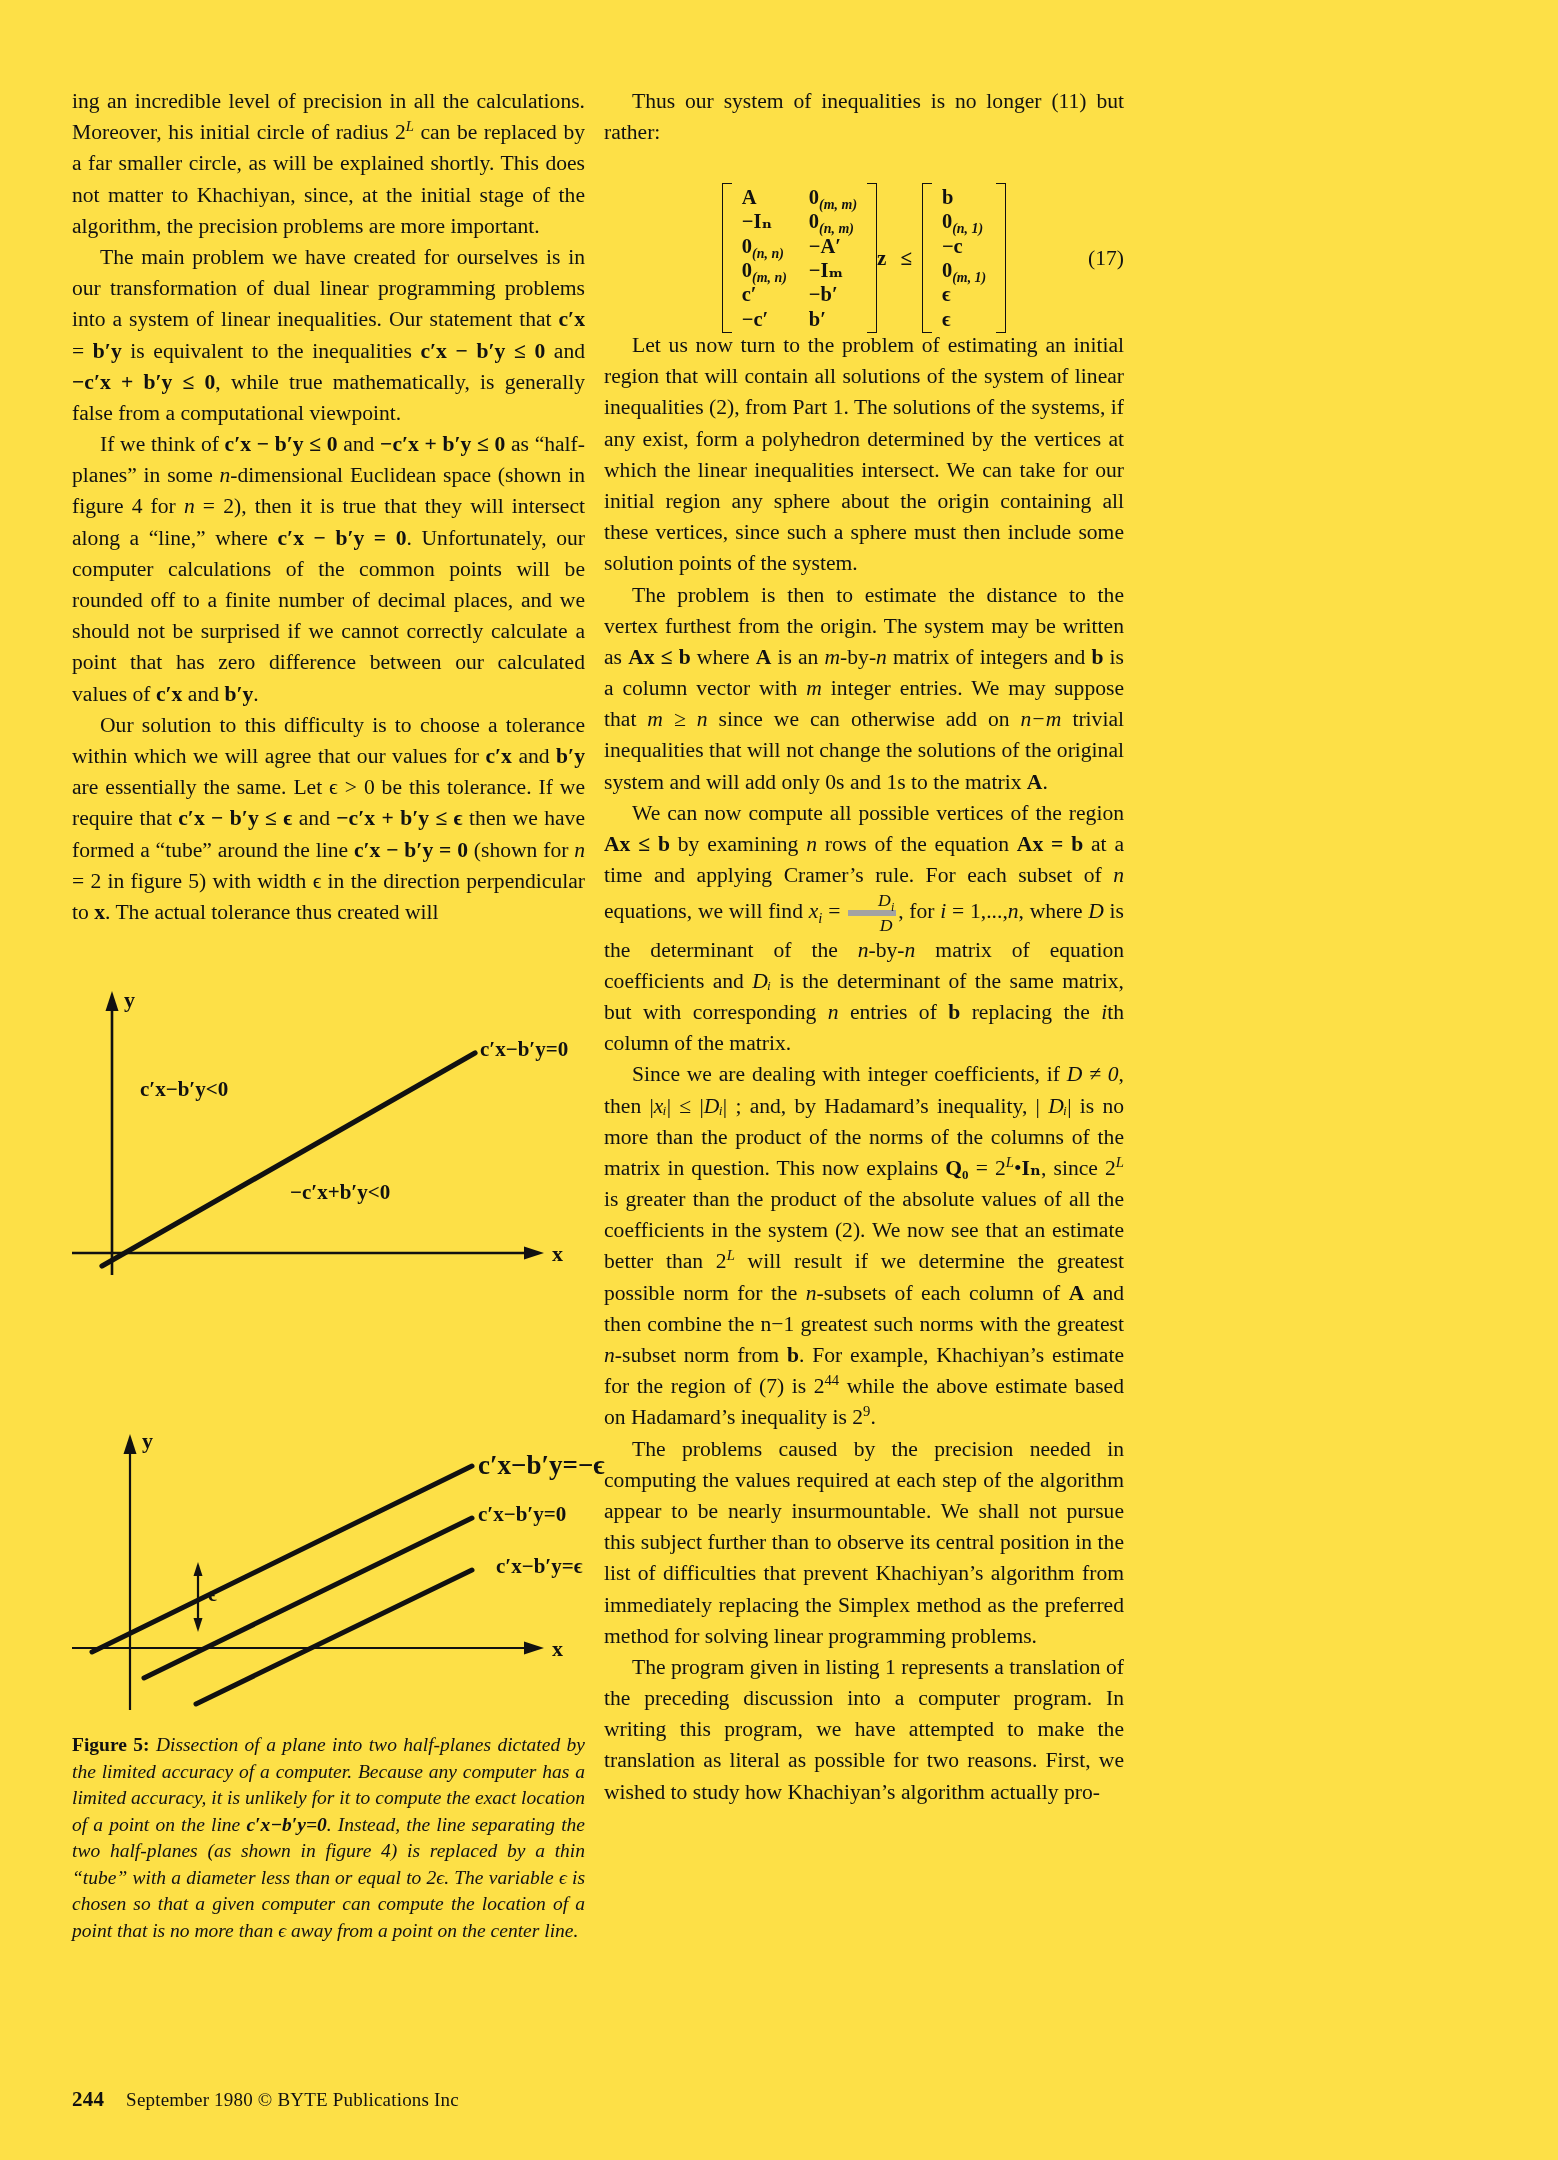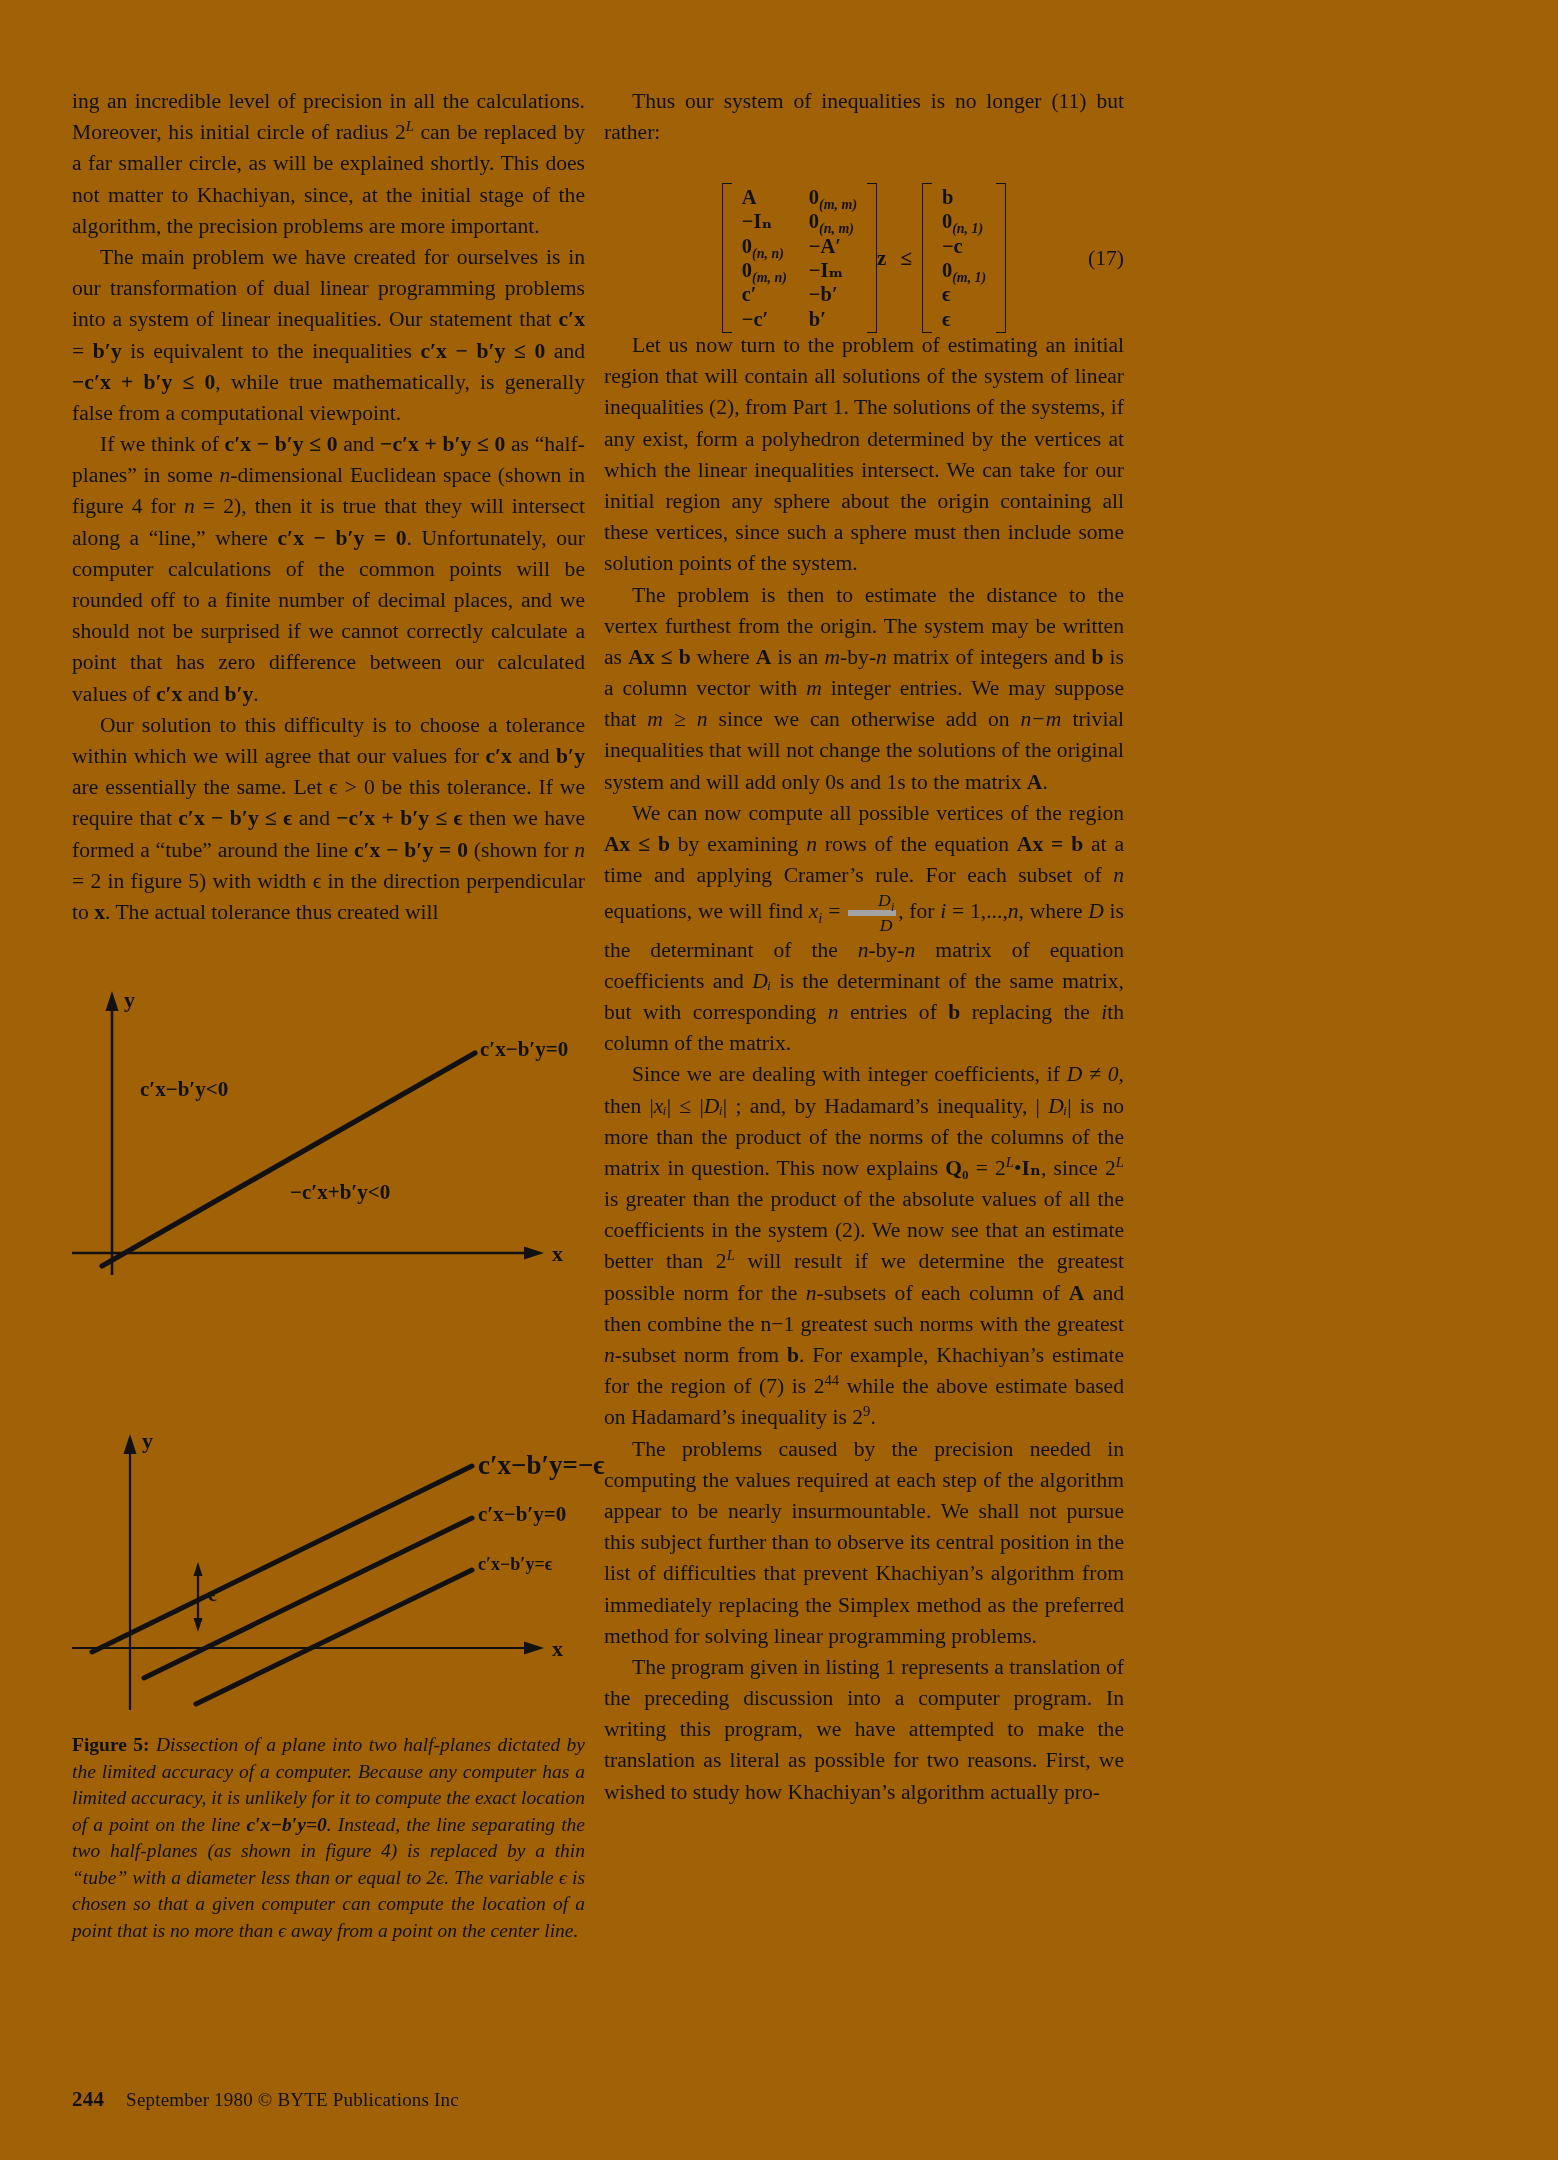--- a/index.html
+++ b/index.html
@@ -11,21 +11,21 @@
     width: 1558px;
     height: 2160px;
     position: relative;
     font-family: "Liberation Serif", "DejaVu Serif", serif;
     color: #111;
     overflow: hidden;
   }
   .page {
     position: absolute;
     inset: 0;
-    background: #a16207;
+    background: #fde047;
   }
   .col {
     position: absolute;
     top: 86px;
     width: 513px;
     font-size: 21.6px;
     line-height: 1.445;
     text-align: justify;
     text-justify: inter-word;
     hyphens: none;
@@ -195,21 +195,21 @@
 
         <line x1="126" y1="150" x2="126" y2="205" stroke="#111" stroke-width="2.2"></line>
         <polygon points="126,142 121.5,156 130.5,156" fill="#111"></polygon>
         <polygon points="126,212 121.5,198 130.5,198" fill="#111"></polygon>
       </svg>
       <span class="fig-label" style="position:absolute; left:70px; top:8px; font-size:22px;">y</span>
       <span class="fig-label" style="position:absolute; left:480px; top:216px; font-size:22px;">x</span>
       <span class="fig-label eps" style="position:absolute; left:136px; top:162px; font-size:21px;">ϵ</span>
       <span class="fig-label" style="position:absolute; left:406px; top:30px; font-size:27px; white-space:nowrap;">c′x−b′y=−ϵ</span>
       <span class="fig-label" style="position:absolute; left:406px; top:82px; font-size:21px; white-space:nowrap;">c′x−b′y=0</span>
-      <span class="fig-label" style="position:absolute; left:406px; top:134px; font-size:18px; white-space:nowrap;">c′x−b′y=ϵ</span>
+      <span class="fig-label" style="position:absolute; left:424px; top:134px; font-size:21px; white-space:nowrap;">c′x−b′y=ϵ</span>
     </div>
     <div class="caption" style="margin-top:22px;">
       <span class="lead">Figure 5:</span><span id="fig5-cap-runs"><i> Dissection of a plane into two half-planes dictated by the limited accuracy of a computer. Because any computer has a limited accuracy, it is unlikely for it to compute the exact location of a point on the line </i><b>c′x−b′y=0</b><i>. Instead, the line separating the two half-planes (as shown in figure 4) is replaced by a thin “tube” with a diameter less than or equal to 2ϵ. The variable ϵ is chosen so that a given computer can compute the location of a point that is no more than ϵ away from a point on the center line.</i></span>
     </div>
   </div>
 
   <div class="col col-right" id="right-col-top">
       <p class="ind"><span>Thus our system of inequalities is no longer (11) but rather:</span></p>
     </div>
 

